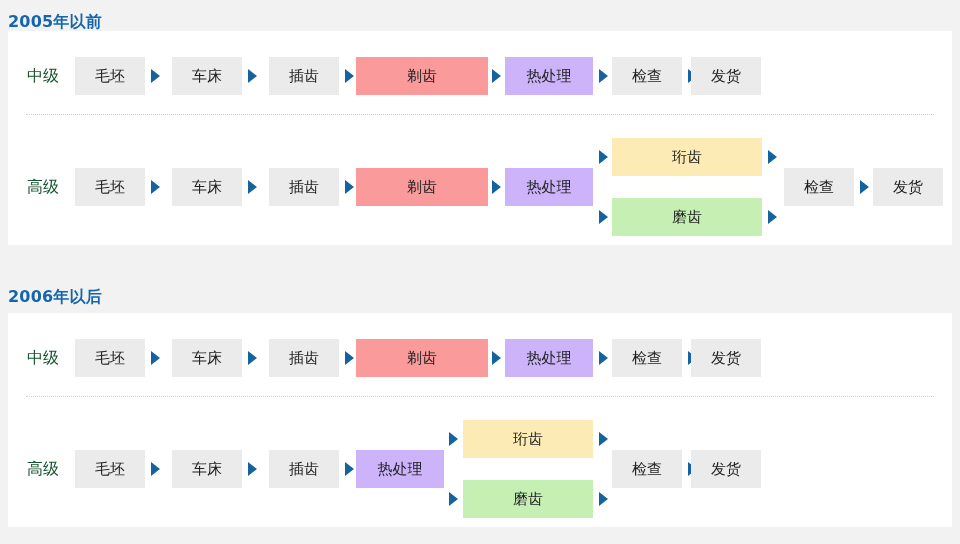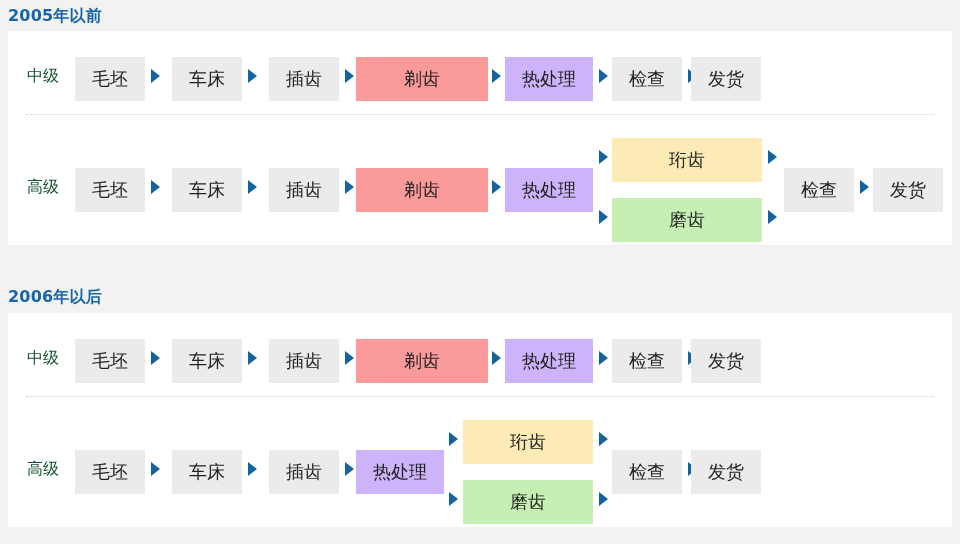--- a/index.html
+++ b/index.html
@@ -59,26 +59,26 @@
     border-top: 1px dotted #cfcfcf;
   }
 
   
   .node {
     position: absolute;
     box-sizing: border-box;
     display: flex;
     align-items: center;
     justify-content: center;
-    font-size: 18px;
+    font-size: 15px;
     color: #222222;
     line-height: 1;
     white-space: nowrap;
     background: #ebebeb;
-    height: 44px;
+    height: 38px;
   }
   .node.n-red    { background: #fa9a9a; }
   .node.n-purple { background: #ccb3fa; }
   .node.n-yellow { background: #fdebb5; }
   .node.n-green  { background: #c6efb4; }
 
   .stage-label {
     position: absolute;
     font-size: 16px;
     color: #14532d;
@@ -97,21 +97,21 @@
     border-top: 7px solid transparent;
     border-bottom: 7px solid transparent;
     border-left: 9px solid #15639e;
   }
 </style>
 </head>
 <body>
 
 <div class="page">
 
-  <div class="section-title" style="top:6px;">2005年以前</div>
+  <div class="section-title" style="top:12px;">2005年以前</div>
 
   <div class="card" style="top:31px; height:214px;">
 
     <div class="flow-row">
       <div class="stage-label" style="left:19px; top:26px;">中级</div>
 
       <div class="node" style="left:67px; top:26px; width:70px;">毛坯</div>
       <div class="arrow" style="left:143px; top:38px;"></div>
       <div class="node" style="left:164px; top:26px; width:70px;">车床</div>
       <div class="arrow" style="left:240px; top:38px;"></div>

